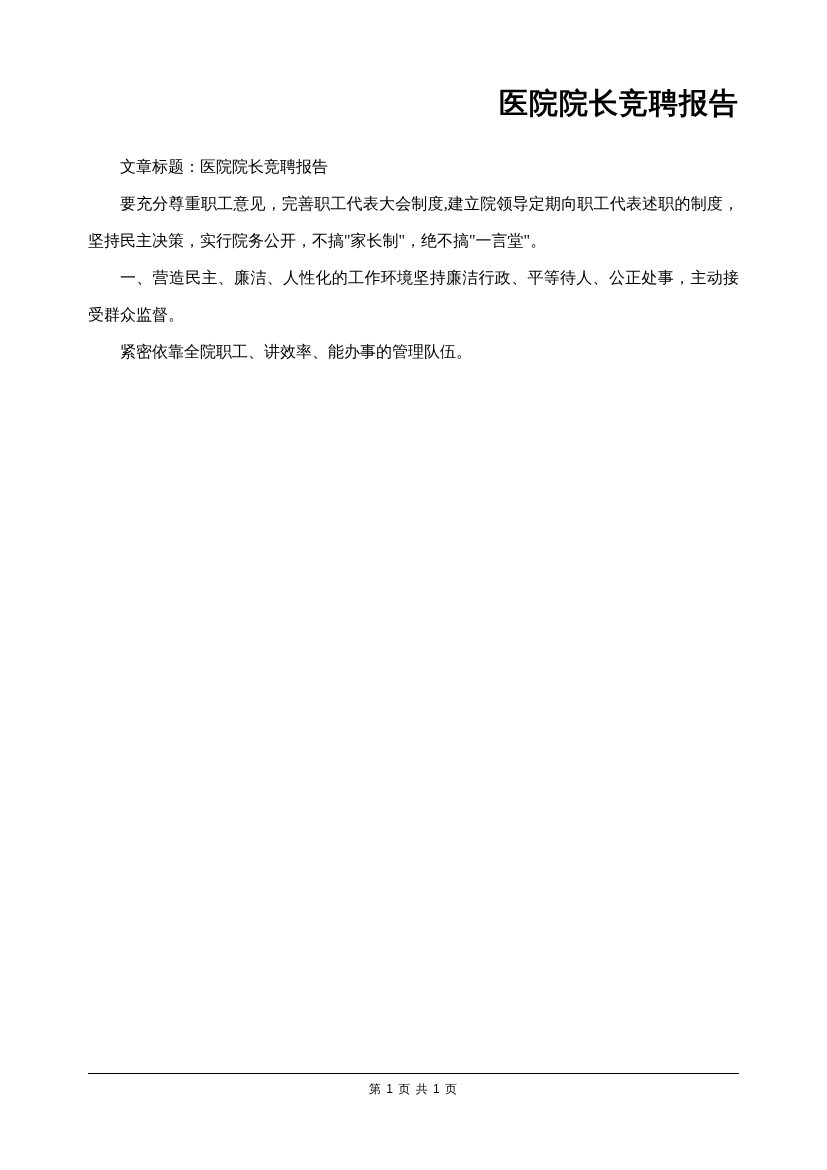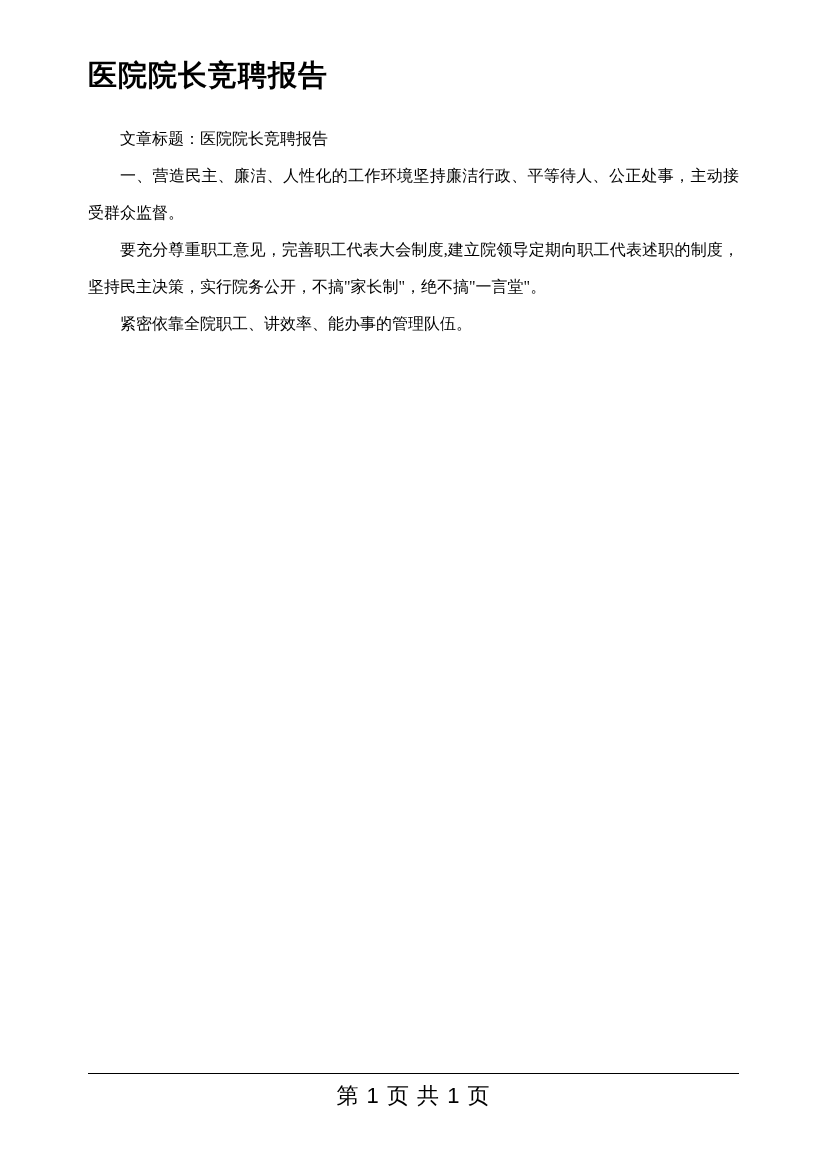--- a/index.html
+++ b/index.html
@@ -21,22 +21,22 @@
   }
   .content {
     position: absolute;
     left: 88px;
     top: 0;
     width: 651px;
     height: 1170px;
   }
   .doc-title {
     margin: 0;
-    padding-top: 56px;
-    text-align: left;
+    padding-top: 84px;
+    text-align: right;
     font-size: 29px;
     font-weight: bold;
     letter-spacing: 1px;
     color: #000;
     font-family: Liberation Serif, serif;
   }
   .body-text {
     margin-top: 24px;
     font-size: 16px;
     line-height: 37px;
@@ -57,34 +57,34 @@
     right: 88px;
     top: 1073px;
     border-top: 1.5px solid #000;
   }
   .footer {
     position: absolute;
     left: 0;
     right: 0;
     top: 1081px;
     text-align: center;
-    font-size: 22px;
+    font-size: 12px;
     color: #000;
     font-family: "Liberation Sans", "DejaVu Sans", sans-serif;
     letter-spacing: 1px;
   }
 </style>
 </head>
 <body>
 
 <div class="page">
   <div class="content">
     <h1 class="doc-title">医院院长竞聘报告</h1>
     <div class="body-text">
       <p class="para">文章标题：医院院长竞聘报告</p>
+      <p class="para">要充分尊重职工意见，完善职工代表大会制度,建立院领导定期向职工代表述职的制度，坚持民主决策，实行院务公开，不搞"家长制"，绝不搞"一言堂"。</p>
       <p class="para">一、营造民主、廉洁、人性化的工作环境坚持廉洁行政、平等待人、公正处事，主动接受群众监督。</p>
-      <p class="para">要充分尊重职工意见，完善职工代表大会制度,建立院领导定期向职工代表述职的制度，坚持民主决策，实行院务公开，不搞"家长制"，绝不搞"一言堂"。</p>
       <p class="para">紧密依靠全院职工、讲效率、能办事的管理队伍。</p>
     </div>
   </div>
   <div class="footer-rule"></div>
   <div class="footer">第 1 页  共 1 页</div>
 </div>
 
 </body></html>

